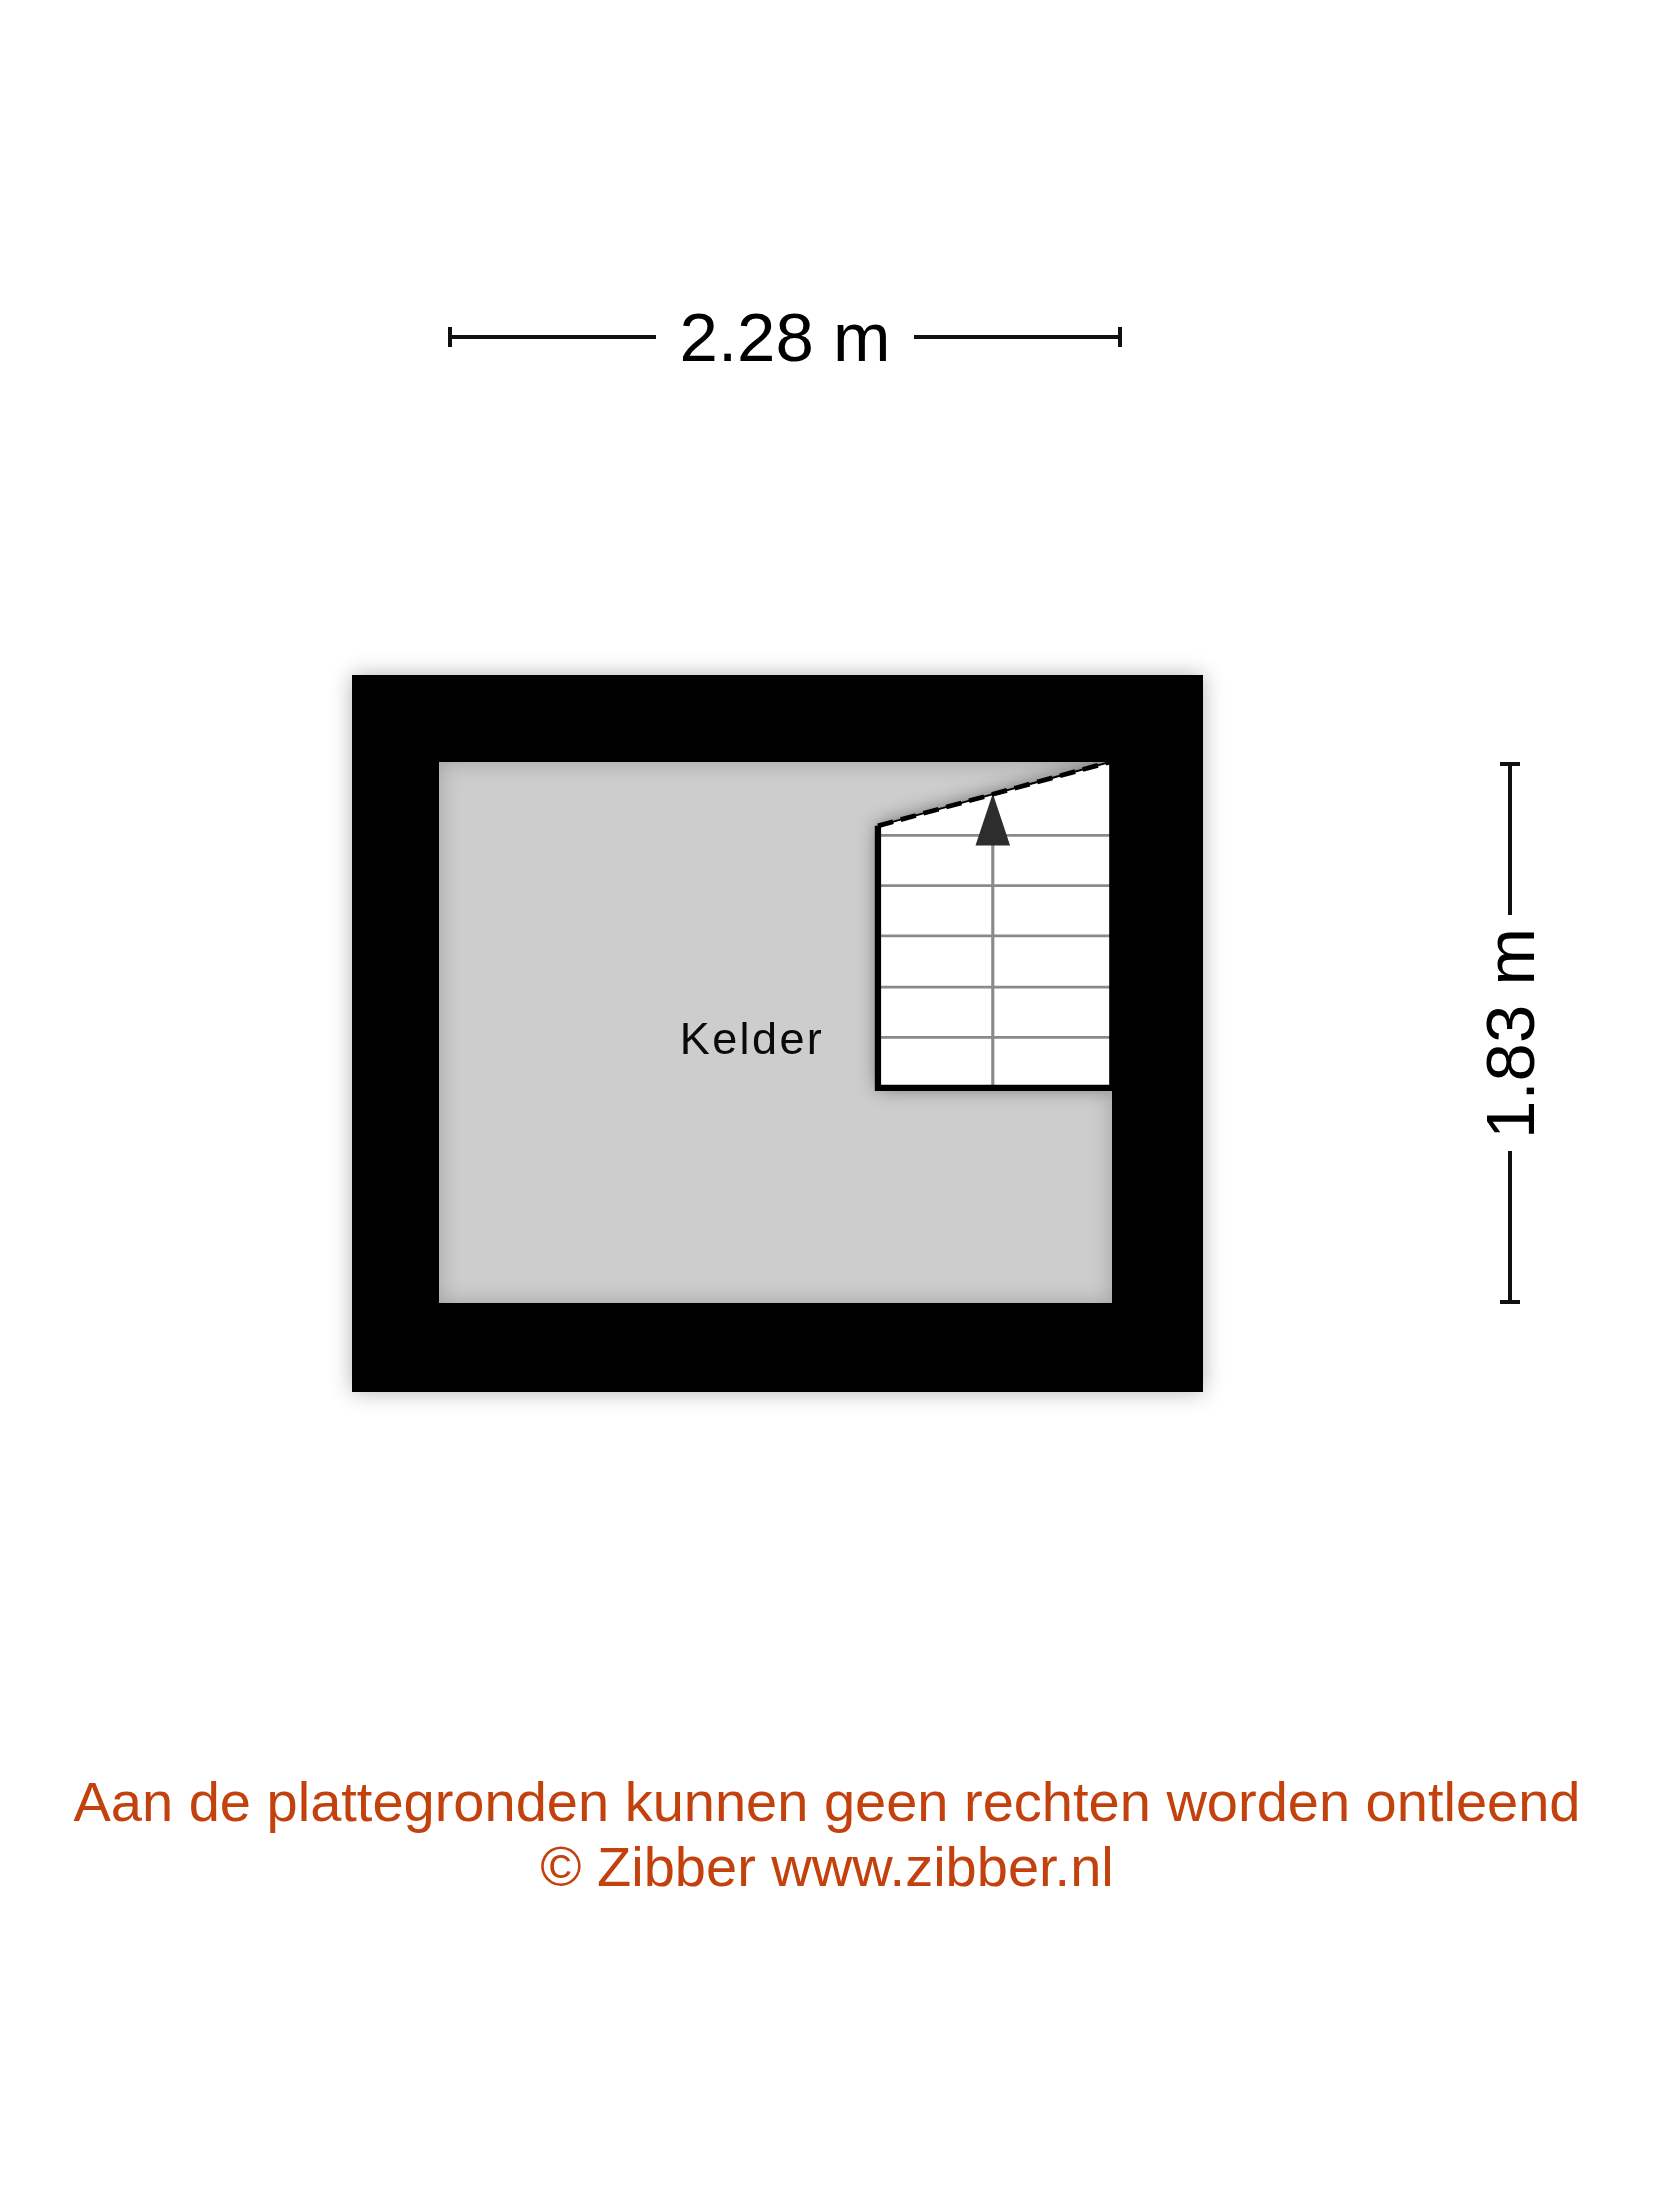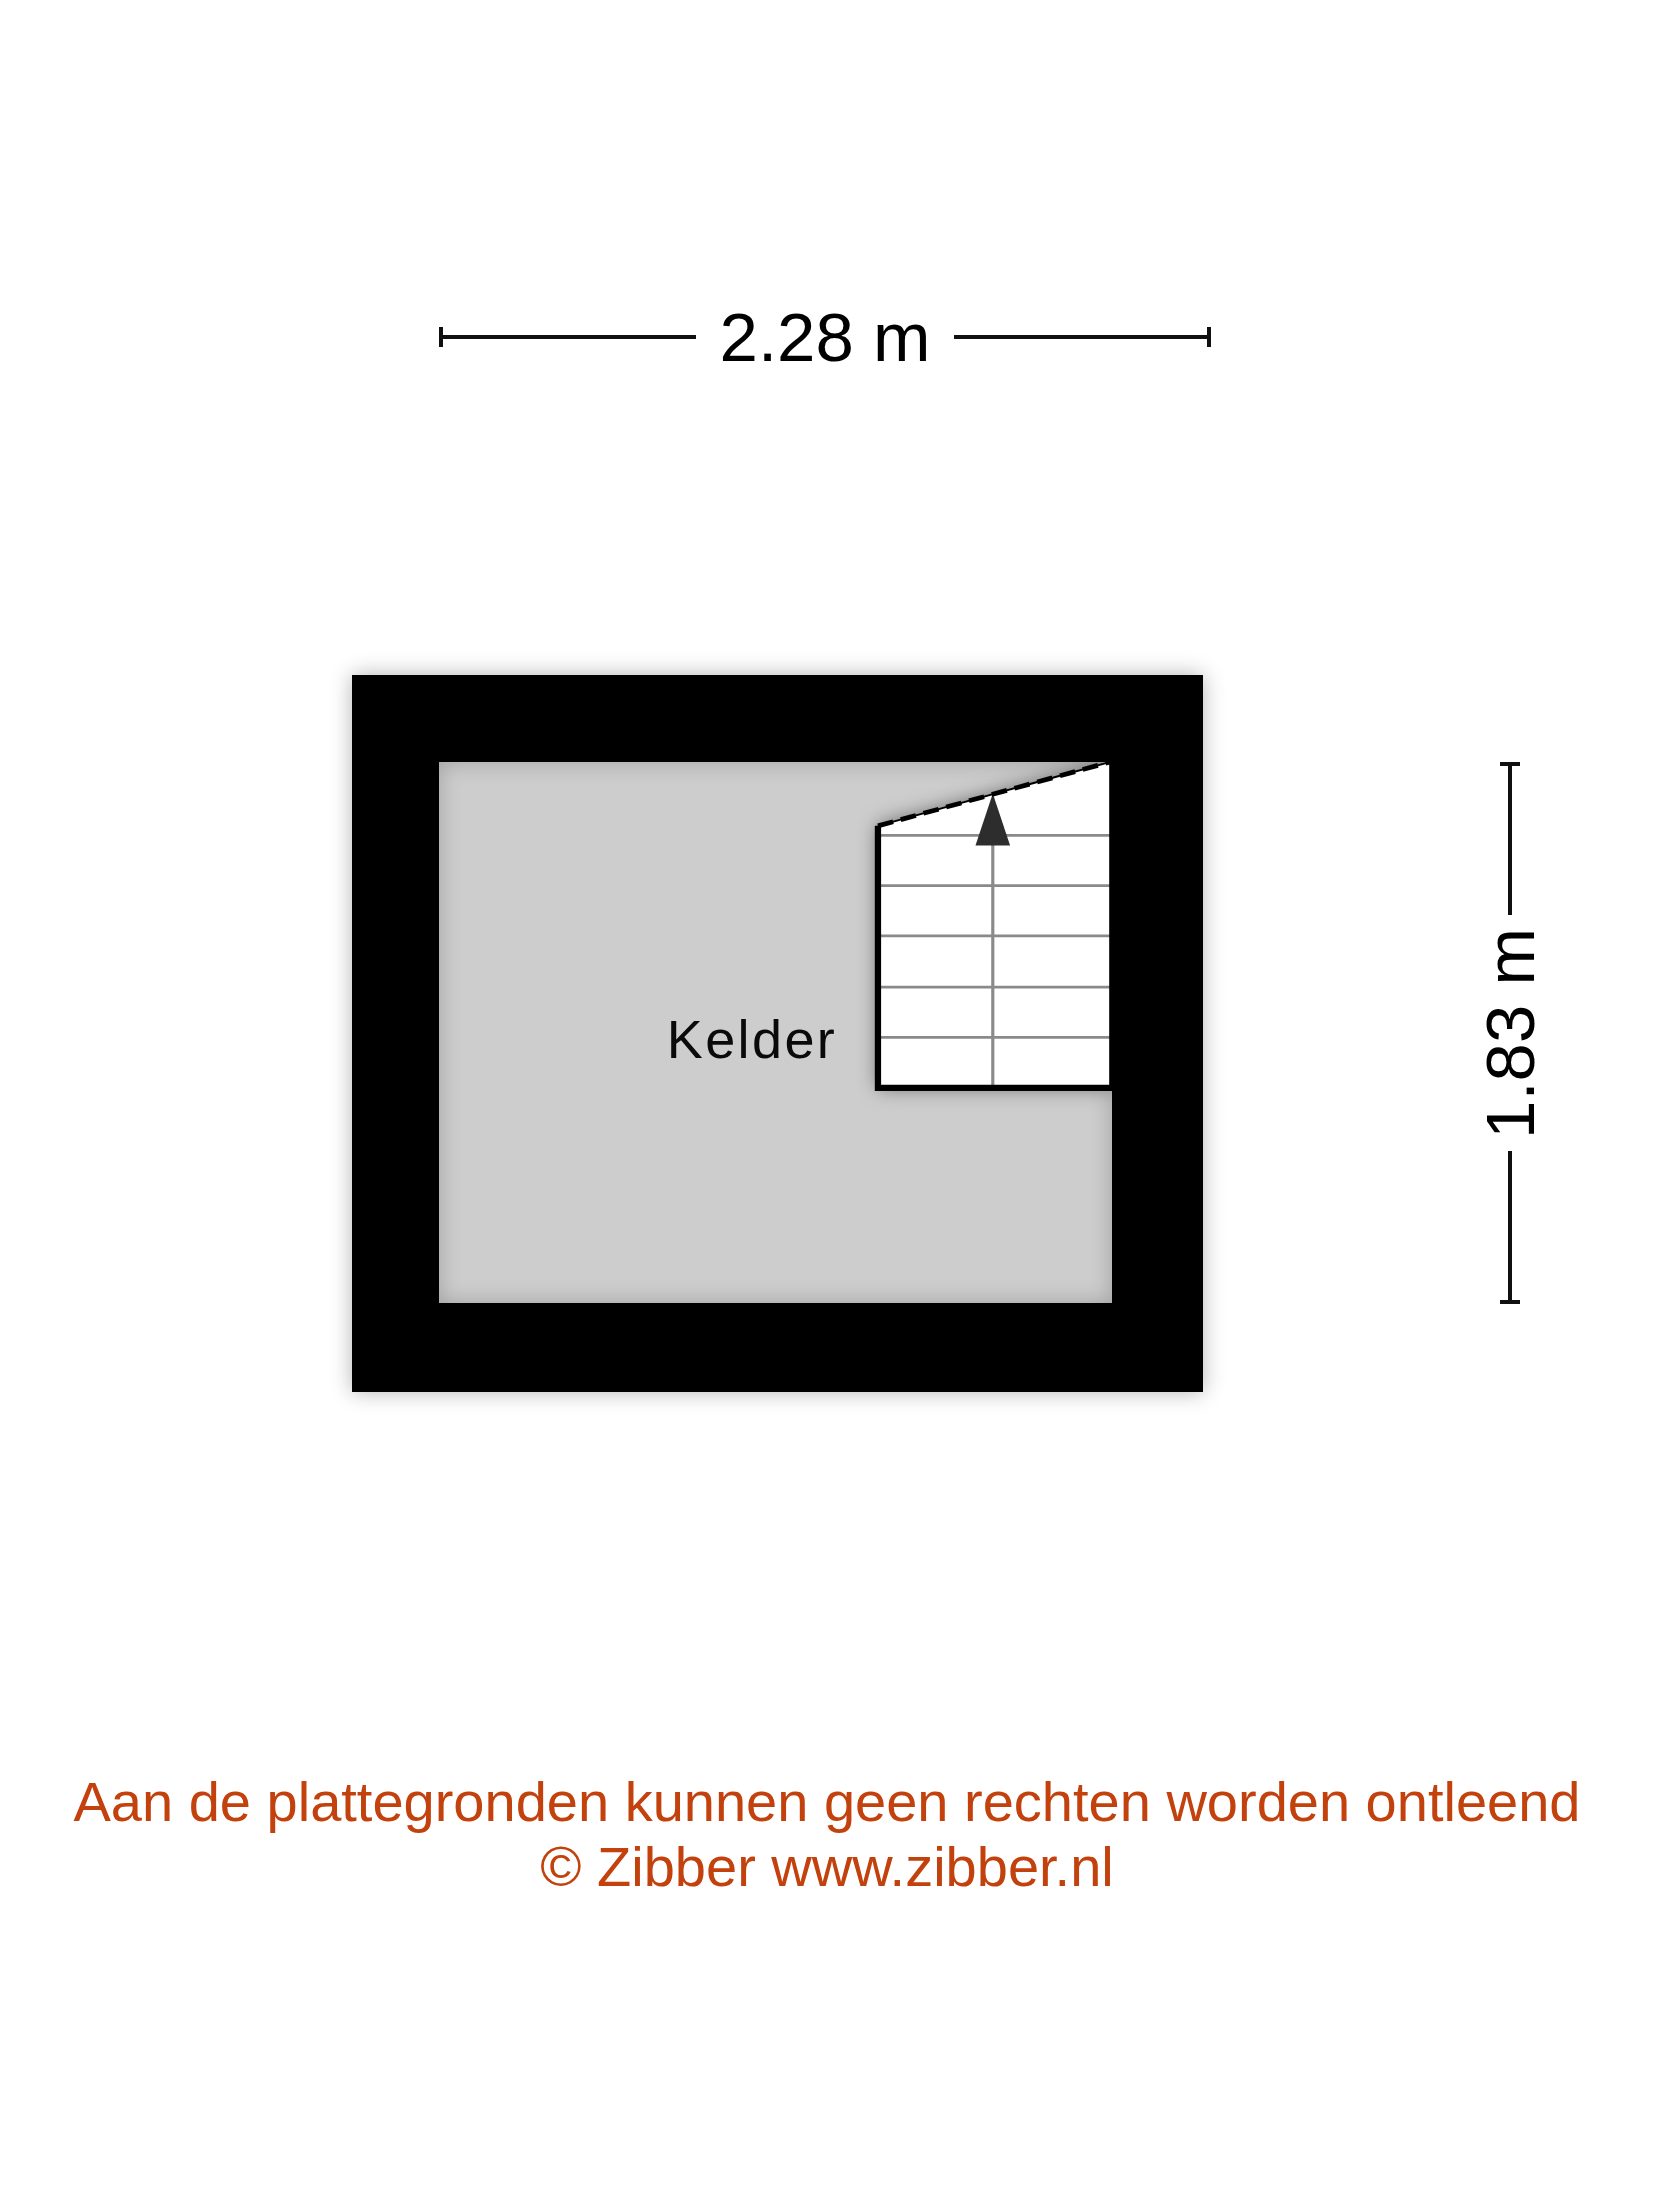--- a/index.html
+++ b/index.html
@@ -5,42 +5,42 @@
   html,body { margin:0; padding:0; background:#ffffff; }
   .page {
     position:relative; width:1654px; height:2205px;
     background:#ffffff; overflow:hidden;
     font-family:"Liberation Sans", sans-serif;
     color:#000;
   }
 
   
   .dim { position:absolute; }
-  .dim-top { left:439px; top:319px; width:772px; height:36px;
+  .dim-top { left:448px; top:319px; width:674px; height:36px;
              display:flex; align-items:center; }
   .dim-right { left:1492px; top:762px; width:36px; height:542px;
                display:flex; flex-direction:column; align-items:center; }
   .tick-v { width:3.9px; height:20.5px; background:#101010; flex:0 0 auto; }
   .tick-h { width:20.5px; height:3.9px; background:#101010; flex:0 0 auto; }
   .dline-h { flex:1 1 auto; height:3.9px; background:#101010; }
   .dline-v { flex:1 1 auto; width:3.9px; background:#101010; }
   .dim-label { font-size:69px; line-height:1; white-space:nowrap;
                padding:0 23.6px; color:#000; }
   .vlabel-wrap { height:236px; width:100%; flex:0 0 auto;
                  display:flex; align-items:center; justify-content:center; }
   .rot { transform:rotate(-90deg); padding:0; }
 
   
   .walls { position:absolute; left:352px; top:675px; width:851px; height:717px;
            background:#000000; box-shadow:0 0 20.5px rgba(0,0,0,0.30); }
   .floor { position:absolute; left:439px; top:762px; width:673px; height:541px;
            background:#cdcdcd; box-shadow:inset 0 0 22px rgba(0,0,0,0.22); }
   .room-label { position:absolute; left:313px; top:277px;
                 transform:translate(-50%,-50%);
-                font-size:54px; letter-spacing:2.4px; white-space:nowrap;
+                font-size:45px; letter-spacing:2.4px; white-space:nowrap;
                 color:#0a0a0a; }
 
   
   .stairs { position:absolute; left:862px; top:748px; width:260px; height:350px;
             overflow:visible; }
   .stair-body { filter:drop-shadow(0 0 12px rgba(0,0,0,0.5)); }
 
   
   .footer { position:absolute; left:0; top:1769px; width:1654px;
             text-align:center; font-size:56px; line-height:65px; color:#c2410c; }

